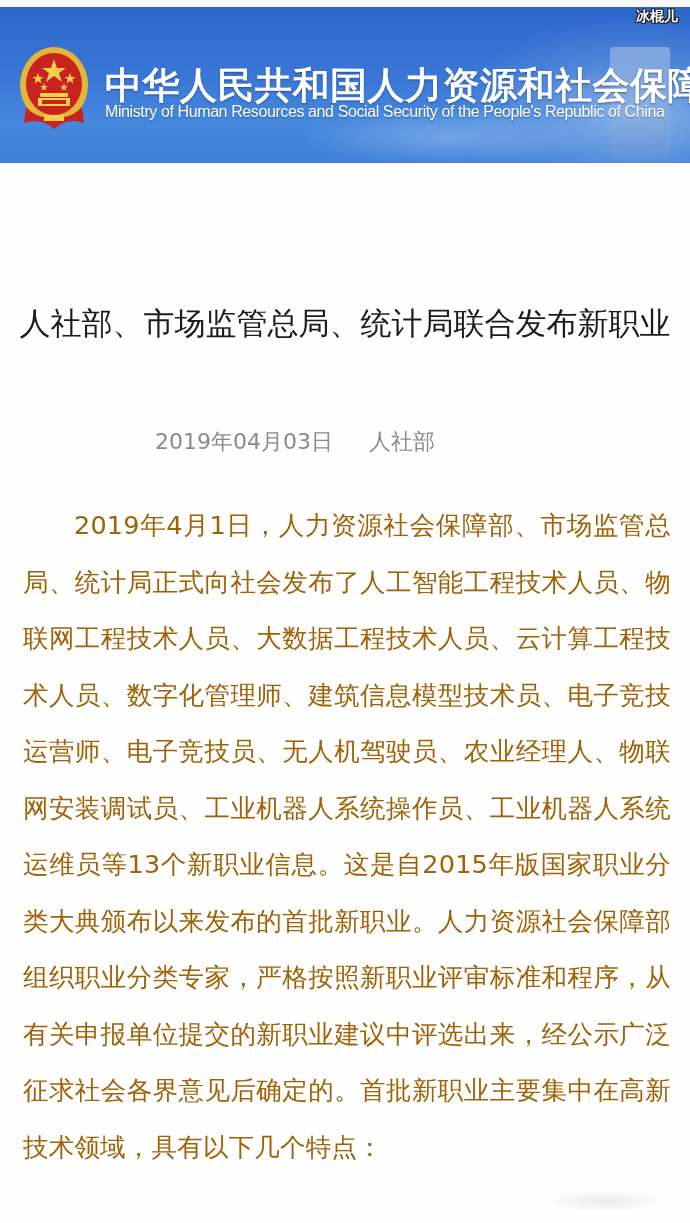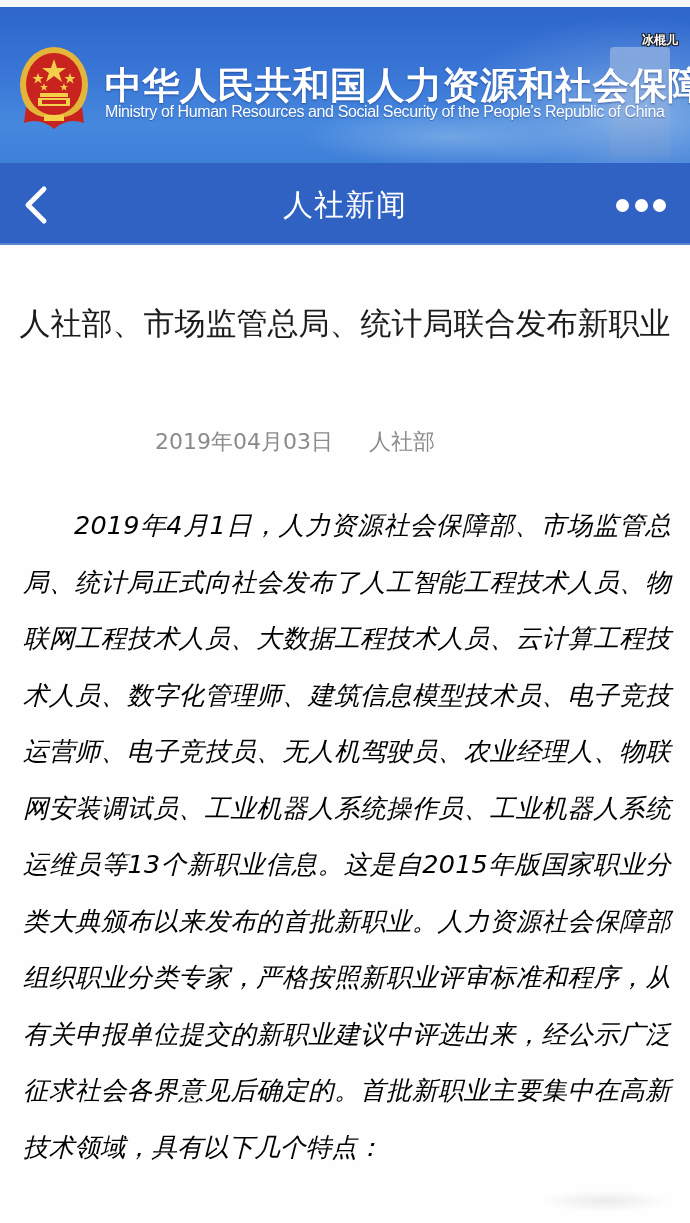--- a/index.html
+++ b/index.html
@@ -45,23 +45,22 @@
     }
     .banner-subtitle {
       position: absolute; left: 105px; top: 96px;
       font-family: "Liberation Sans", sans-serif;
       font-size: 16px; color: #ffffff; letter-spacing: -0.4px;
       white-space: nowrap;
       text-shadow: 0 1px 1px rgba(20,50,120,0.5);
     }
     .watermark-top {
       position: absolute; right: 12px; top: 8px;
-      font-size: 12px; font-weight: bold; color: #ffffff;
+      font-size: 14px; font-weight: bold; color: #ffffff;
       text-shadow: -1px -1px 0 #222, 1px -1px 0 #222, -1px 1px 0 #222, 1px 1px 0 #222, 0 0 2px #000;
-      margin-top: 24px;
     }
 
     
     .navbar {
       position: absolute; left: 0; top: 163px; width: 690px; height: 82px;
       background: #2f62c2;
       border-bottom: 2px solid #5a86cf;
     }
     .nav-back {
       position: absolute; left: 20px; top: 22px; width: 36px; height: 40px;
@@ -83,24 +82,23 @@
       position: absolute; left: 0; top: 50px; width: 690px; text-align: center;
       font-size: 31px; color: #1c1c1c; line-height: 52px;
     }
     .meta {
       position: absolute; left: 0; top: 180px; width: 590px; text-align: center;
       font-size: 22px; color: #8a8a8a;
     }
     .meta .source { margin-left: 36px; }
     .body-text {
       position: absolute; left: 23px; top: 250px; width: 648px;
-      font-size: 25.5px; color: #000000; line-height: 56.5px;
+      font-size: 25.5px; color: #a16207; line-height: 56.5px;
       text-align: justify; text-indent: 2em;
       letter-spacing: 0.2px;
-      font-style: italic;
     }
     .watermark-bottom {
       position: absolute; right: 20px; top: 1190px; width: 130px; height: 22px;
       background: radial-gradient(ellipse at center, rgba(200,200,200,0.35) 0%, rgba(255,255,255,0) 70%);
       color: rgba(180,180,180,0.0);
       font-size: 12px;
     }
   </style>
 </head>
 <body>
@@ -127,33 +125,20 @@
       <path d="M8 62 Q18 74 36 72 Q54 74 64 62 L66 78 Q50 72 36 84 Q22 72 6 78 Z" fill="#c8231f"></path>
       <rect x="26" y="70" width="20" height="6" fill="#f3cf4a"></rect>
     </svg>
 
     <div class="banner-title">中华人民共和国人力资源和社会保障部</div>
     <div class="banner-subtitle">Ministry of Human Resources and Social Security of the People's Republic of China</div>
   </div>
 
   <div class="watermark-top">冰棍儿</div>
 
-  <div class="navbar">
-    <div class="nav-back">
-      <svg width="36" height="40" viewBox="0 0 36 40">
-        <polyline points="24,4 8,20 24,36" fill="none" stroke="#ffffff" stroke-width="5" stroke-linecap="round" stroke-linejoin="round"></polyline>
-      </svg>
-    </div>
-    <div class="nav-title">人社新闻</div>
-    <div class="nav-more">
-      <span></span>
-      <span></span>
-      <span></span>
-    </div>
-  </div>
 
   <div class="article">
     <div class="headline">
       <span>人社部、市场监管总局、统计局联合发布新职业</span>
     </div>
     <div class="meta">
       <span>2019年04月03日</span><span class="source">人社部</span>
     </div>
     <p class="body-text">2019年4月1日，人力资源社会保障部、市场监管总局、统计局正式向社会发布了人工智能工程技术人员、物联网工程技术人员、大数据工程技术人员、云计算工程技术人员、数字化管理师、建筑信息模型技术员、电子竞技运营师、电子竞技员、无人机驾驶员、农业经理人、物联网安装调试员、工业机器人系统操作员、工业机器人系统运维员等13个新职业信息。这是自2015年版国家职业分类大典颁布以来发布的首批新职业。人力资源社会保障部组织职业分类专家，严格按照新职业评审标准和程序，从有关申报单位提交的新职业建议中评选出来，经公示广泛征求社会各界意见后确定的。首批新职业主要集中在高新技术领域，具有以下几个特点：</p>
   </div>

